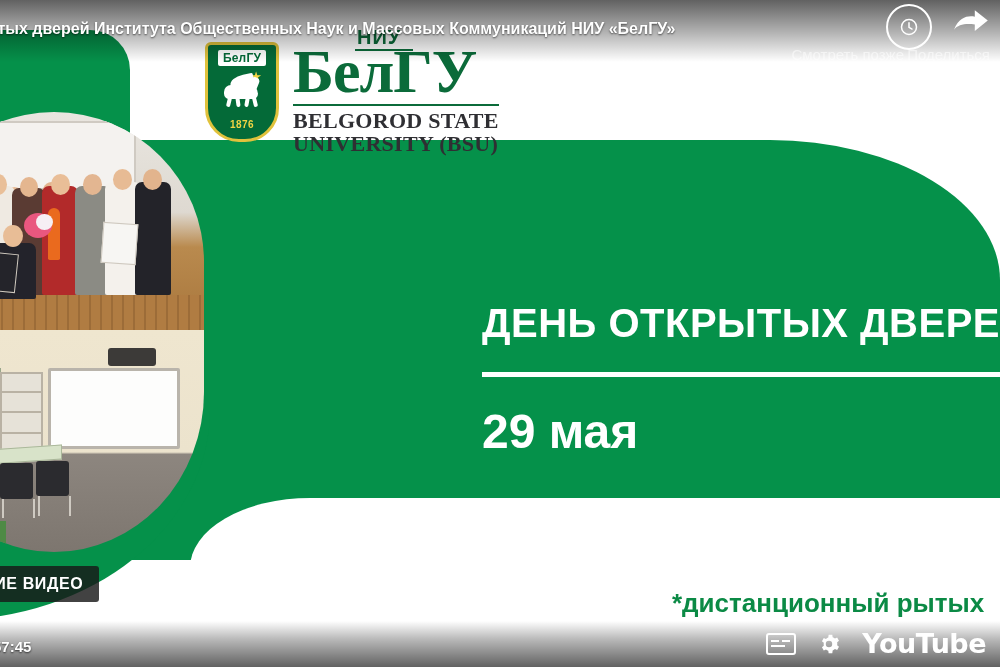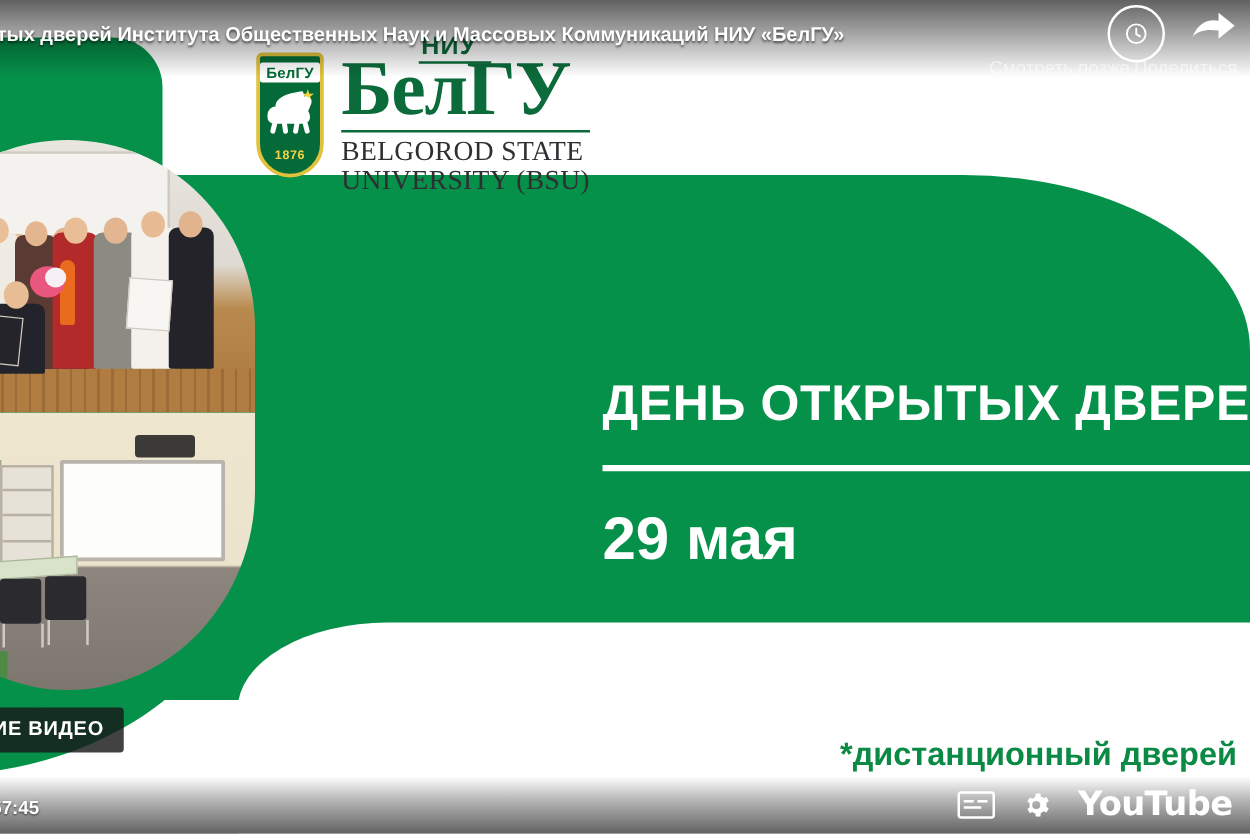--- a/index.html
+++ b/index.html
@@ -75,21 +75,21 @@
   .p2 .shelf{position:absolute;left:32%;top:19%;width:13%;height:35%;background:#e6e2d8;border:2px solid #b9b2a4;}
   .p2 .shelf i{position:absolute;left:0;width:100%;height:2px;background:#b9b2a4;}
   .p2 .table{position:absolute;left:0;top:54%;width:52%;height:6%;background:#d8e3c9;border:1px solid #aab79a;transform:skewY(-4deg);}
   .p2 .chair{position:absolute;width:11%;height:16%;background:#2b2b2f;border-radius:3px;}
   .p2 .chair:after{content:"";position:absolute;left:6%;bottom:-55%;width:88%;height:55%;
     border-left:2px solid #cfcac2;border-right:2px solid #cfcac2;}
   .p2 .green-strip{position:absolute;left:0;bottom:0;width:34%;height:14%;background:#4e8a45;}
 
   
   .logo-wrap{position:absolute;left:205px;top:30px;display:flex;align-items:center;gap:14px;}
-  .shield{position:relative;width:54px;height:100px;background:#046a38;
+  .shield{position:relative;width:74px;height:100px;background:#046a38;
     border:3px solid #e0c23c;border-radius:6px 6px 34px 34px;
     box-sizing:border-box;display:flex;flex-direction:column;align-items:center;}
   .shield .top{margin-top:5px;background:#fff;color:#046a38;font-weight:bold;
     font-size:12px;padding:1px 5px;border-radius:2px;letter-spacing:.2px;}
   .shield .peg{position:relative;margin-top:7px;width:46px;height:34px;}
   .shield .peg .body{position:absolute;left:5px;top:12px;width:34px;height:14px;background:#fff;border-radius:8px 10px 6px 6px;}
   .shield .peg .wing{position:absolute;left:11px;top:2px;width:24px;height:13px;background:#fff;
     border-radius:60% 10% 60% 10%;transform:rotate(-12deg);}
   .shield .peg .neck{position:absolute;left:30px;top:4px;width:9px;height:15px;background:#fff;transform:rotate(22deg);border-radius:4px;}
   .shield .peg .leg{position:absolute;top:24px;width:4px;height:10px;background:#fff;border-radius:2px;}
@@ -98,21 +98,21 @@
   .shield .peg .l3{left:26px;transform:rotate(10deg);}
   .shield .peg .l4{left:34px;transform:rotate(-14deg);}
   .shield .star{position:absolute;right:3px;top:-3px;color:#f2d544;font-size:13px;line-height:1;}
   .shield .year{margin-top:auto;margin-bottom:9px;color:#f2d544;font-size:10px;font-weight:bold;letter-spacing:.5px;}
 
   .wordmark{position:relative;}
   .wordmark .niu{position:absolute;left:64px;top:-4px;font-size:20px;color:#0b6b3a;font-weight:700;letter-spacing:1px;}
   .wordmark .niu:after{content:"";position:absolute;left:-2px;bottom:-2px;width:58px;height:2px;background:#0b6b3a;}
   .wordmark .big{font-family:"Liberation Serif",serif;font-size:62px;line-height:.96;color:#0b6b3a;font-weight:700;letter-spacing:-1px;margin-top:12px;}
   .wordmark .rule{width:100%;height:2px;background:#0b6b3a;margin:2px 0 3px;}
-  .wordmark .en{font-family:"Liberation Serif",serif;font-size:22px;line-height:1.05;color:#2f2f33;letter-spacing:.3px;}
+  .wordmark .en{font-family:"Liberation Serif",serif;font-size:22px;line-height:1.05;color:#2f2f33;letter-spacing:.3px;font-weight:bold;}
 
   
   .inst{position:absolute;left:520px;top:46px;font-size:28px;line-height:1.28;
     color:#3a3a3e;letter-spacing:.5px;font-weight:400;white-space:pre-line;}
 
   .online{position:absolute;left:482px;top:200px;color:#fff;font-size:88px;
     font-weight:700;letter-spacing:2px;line-height:1;}
   .subtitle{position:absolute;left:482px;top:303px;color:#fff;font-size:40px;
     font-weight:700;letter-spacing:.5px;line-height:1;white-space:nowrap;}
   .hr{position:absolute;left:482px;top:372px;width:560px;height:5px;background:#fff;}
@@ -245,21 +245,21 @@
         <div class="en">BELGOROD STATE</div>
         <div class="en">UNIVERSITY (BSU)</div>
       </div>
     </div>
 
     <div class="subtitle">ДЕНЬ ОТКРЫТЫХ ДВЕРЕЙ</div>
     <div class="hr"></div>
     <div class="datetime">
       <span>29 мая</span>
     </div>
-    <div class="note">*дистанционный дверей</div>
+    <div class="note">*дистанционный рытых</div>
   </div>
 
   <div class="yt-top"></div>
   <div class="yt-title">…рытых дверей Института Общественных Наук и Массовых Коммуникаций НИУ «БелГУ»</div>
 
   <div class="yt-top-actions">
     <div class="yt-ibtn">
       <svg width="20" height="20" viewBox="0 0 24 24">
         <circle cx="12" cy="12" r="9" fill="none" stroke="#fff" stroke-width="1.8"></circle>
         <path d="M12 7v5.4l3.6 2.1" fill="none" stroke="#fff" stroke-width="1.8" stroke-linecap="round"></path>

